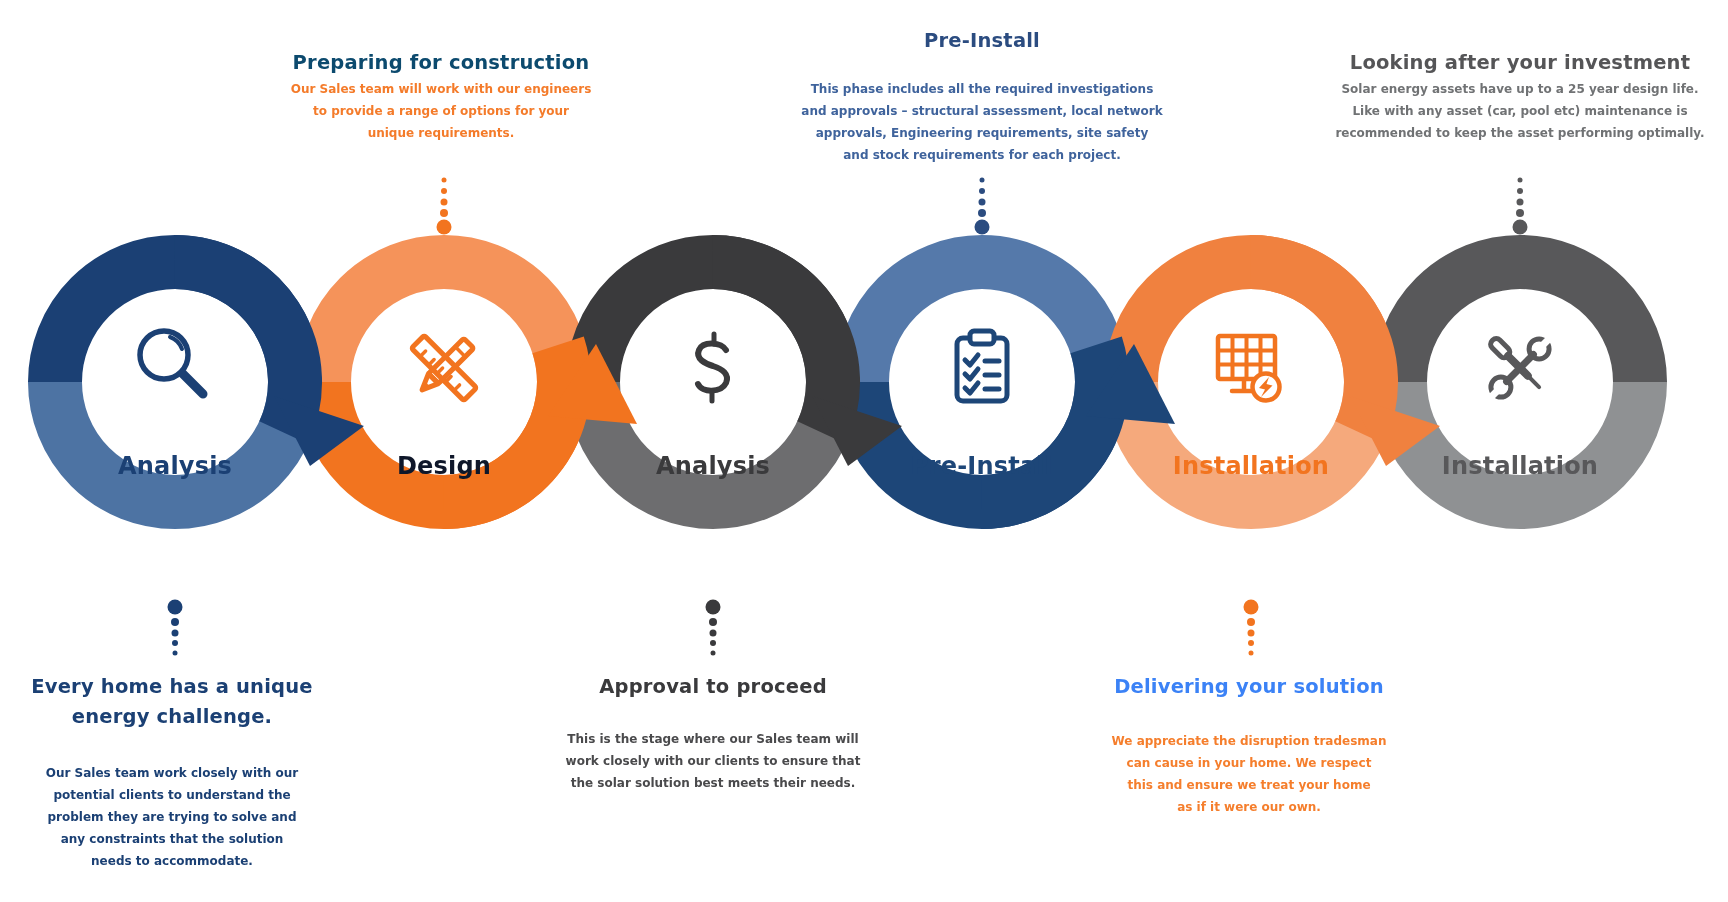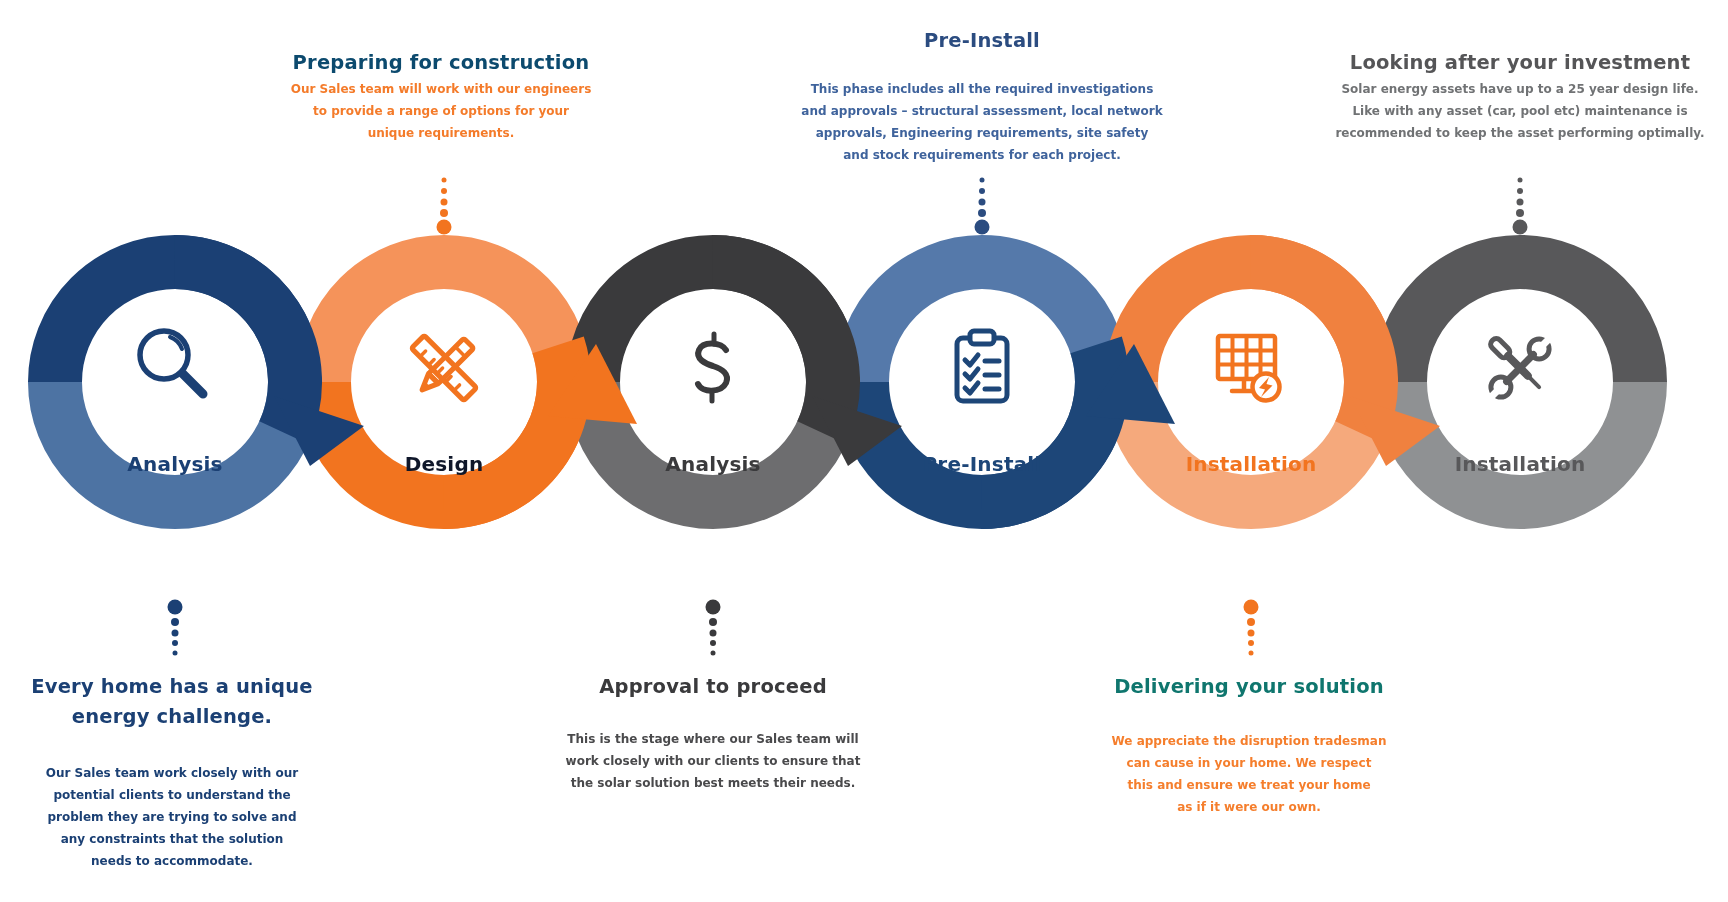--- a/index.html
+++ b/index.html
@@ -20,21 +20,21 @@
     font-size:12px;line-height:22px;font-weight:700;white-space:pre-line;
   }
   .co-t0{left:241px;top:48px;width:400px}   .co-t0 .body{}
   .co-t1{left:782px;top:26px;width:400px}   .co-t1 .body{margin-top:22px}
   .co-t2{left:1314px;top:48px;width:412px}  .co-t2 .body{}
   .co-b0{left:2px;top:672px;width:340px}    .co-b0 .body{margin-top:30px}
   .co-b1{left:543px;top:672px;width:340px}  .co-b1 .body{margin-top:26px}
   .co-b2{left:1079px;top:672px;width:340px} .co-b2 .body{margin-top:28px}
   .stage-label{
     position:absolute;top:452px;width:200px;text-align:center;
-    font-size:20px;font-weight:700;letter-spacing:0.2px;
+    font-size:24px;font-weight:700;letter-spacing:0.2px;
   }
   .sl0{left:75px}.sl1{left:344px}.sl2{left:613px}.sl3{left:882px}.sl4{left:1151px}.sl5{left:1420px}
 </style>
 </head>
 <body>
 
 <div class="canvas">
 
   <svg class="ringart" width="1728" height="902" viewBox="0 0 1728 902">
 
@@ -214,20 +214,20 @@
 any constraints that the solution
 needs to accommodate.</div>
   </div>
   <div class="callout co-b1">
     <h3 style="color: rgb(58, 58, 60);">Approval to proceed</h3>
     <div class="body" style="color: rgb(74, 74, 76);">This is the stage where our Sales team will
 work closely with our clients to ensure that
 the solar solution best meets their needs.</div>
   </div>
   <div class="callout co-b2">
-    <h3 style="color: #0f766e;">Delivering your solution</h3>
+    <h3 style="color: #3b82f6;">Delivering your solution</h3>
     <div class="body" style="color: rgb(245, 126, 44);">We appreciate the disruption tradesman
 can cause in your home. We respect
 this and ensure we treat your home
 as if it were our own.</div>
   </div>
 
 </div>
 
 </body></html>

